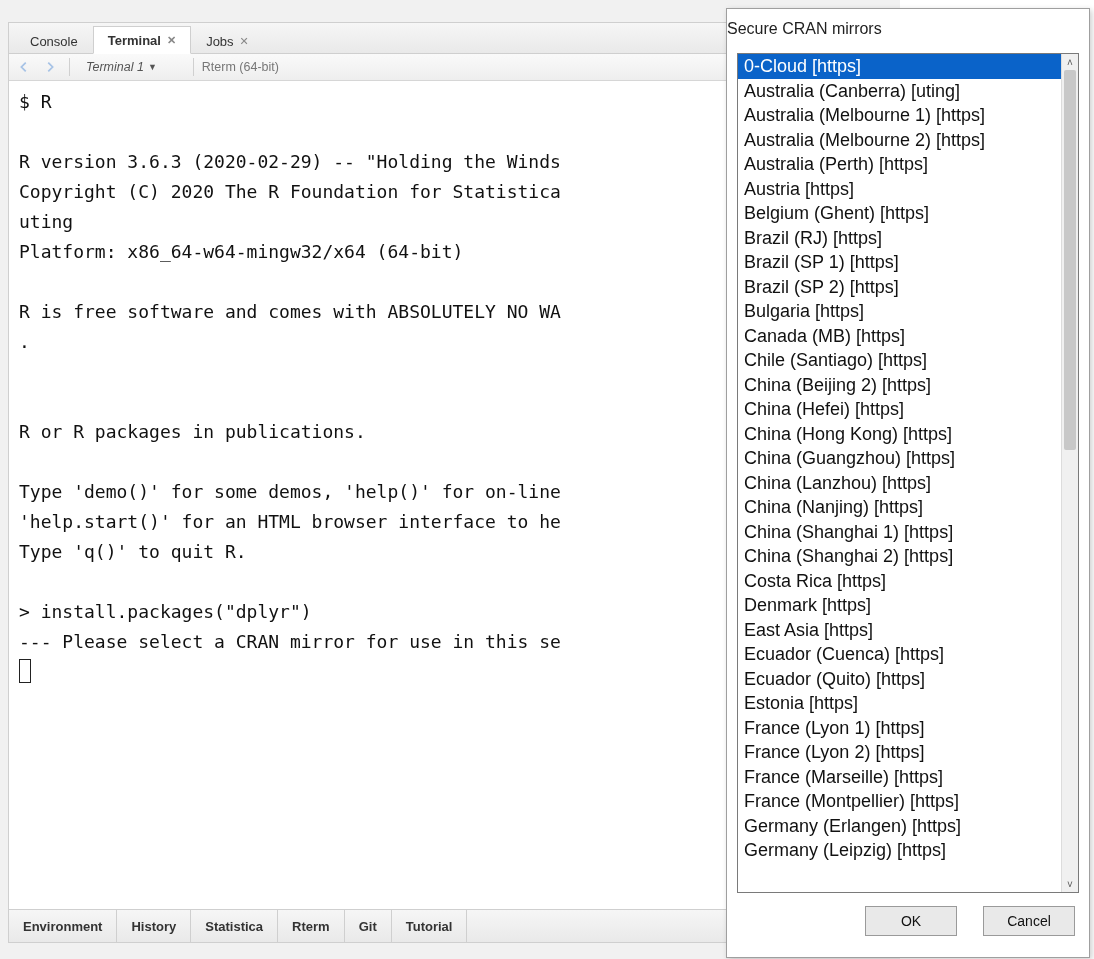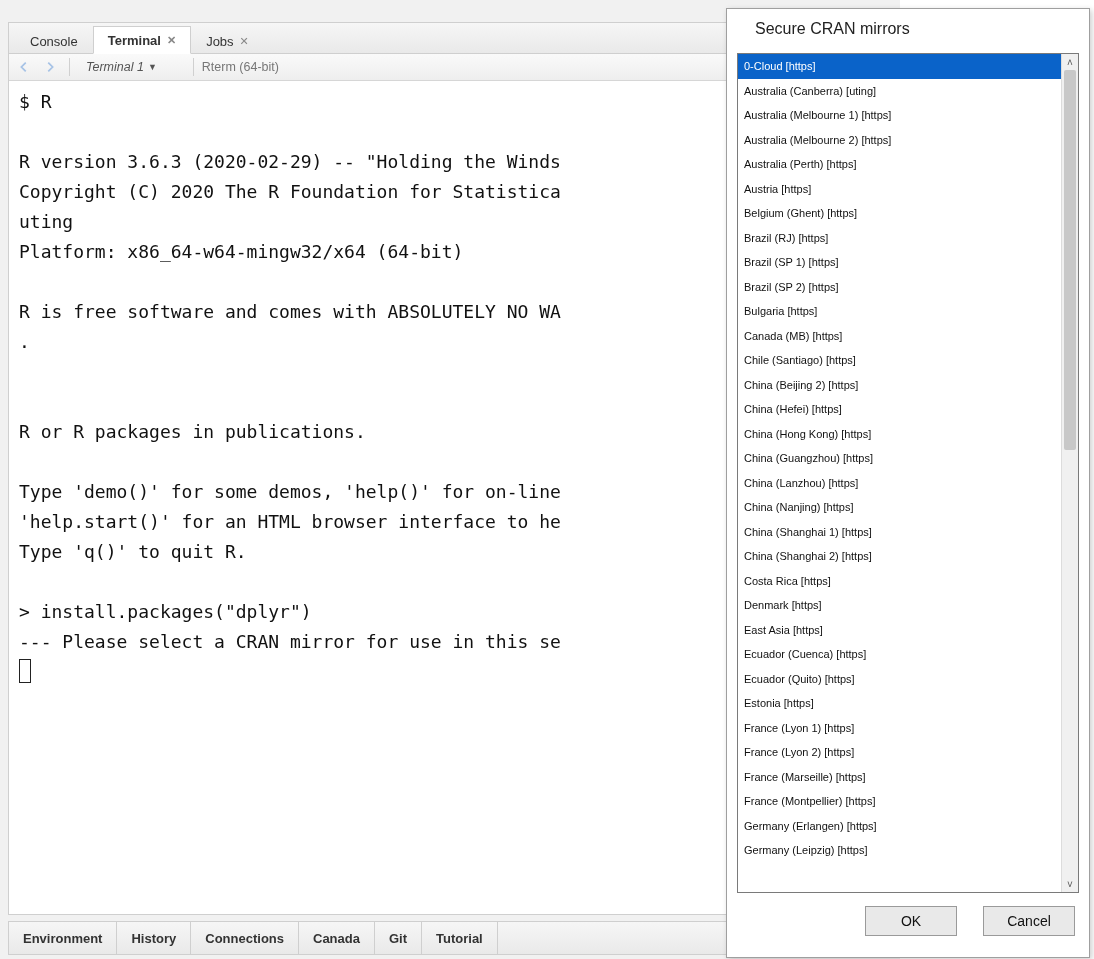--- a/index.html
+++ b/index.html
@@ -109,21 +109,21 @@
     display: inline-block;
     width: 10px; height: 22px;
     border: 1px solid #222;
     vertical-align: middle;
     margin-top: -4px;
   }
 
   
   .bottom-bar {
     position: absolute;
-    left: 8px; right: 8px; bottom: 4px;
+    left: 8px; right: 8px; bottom: 16px;
     height: 32px;
     border: 1px solid #cfcfcf;
     background: linear-gradient(#f6f6f6,#e9e9e9);
     display: flex;
     align-items: stretch;
   }
   .bottom-bar .btab {
     padding: 0 14px;
     display: flex; align-items: center;
     font-size: 13px;
@@ -140,40 +140,40 @@
     width: 362px;
     height: 948px;
     background: #ffffff;
     border: 1px solid #9f9f9f;
     box-shadow: 2px 2px 6px rgba(0,0,0,0.2);
     display: flex; flex-direction: column;
   }
   .dialog .titlebar {
     height: 40px;
     display: flex; align-items: center;
-    padding: 0 28px;
+    padding: 0 0;
     font-size: 16px;
     color: #222;
   }
   .dialog .listbox-frame {
     margin: 4px 10px 0 10px;
     flex: 1;
     border: 1px solid #7a7a7a;
     background: #fff;
     position: relative;
     min-height: 0;
   }
   .dialog .listbox {
     position: absolute;
     inset: 0 16px 0 0;
     overflow: hidden;
   }
   .dialog .listbox .item {
     padding: 1px 6px;
-    font-size: 11px;
+    font-size: 18px;
     line-height: 22.5px;
     color: #111;
     white-space: nowrap;
     cursor: default;
   }
   .dialog .listbox .item.selected {
     background: #0a63c9;
     color: #fff;
   }
   
@@ -276,22 +276,22 @@
 
 &gt; install.packages("dplyr")
 --- Please select a CRAN mirror for use in this se</span>
 <span class="cursor-box"></span></div>
 
   </div>
 
   <div class="bottom-bar" id="bottom-bar">
       <div class="btab">Environment</div>
       <div class="btab">History</div>
-      <div class="btab">Connections</div>
-      <div class="btab">Canada</div>
+      <div class="btab">Statistica</div>
+      <div class="btab">Rterm</div>
       <div class="btab">Git</div>
       <div class="btab">Tutorial</div>
     </div>
 
   <div class="dialog">
     <div class="titlebar">Secure CRAN mirrors</div>
     <div class="listbox-frame">
       <div class="listbox" id="mirror-list">
           <div class="item selected">0-Cloud [https]</div>
           <div class="item">Australia (Canberra) [uting]</div>

